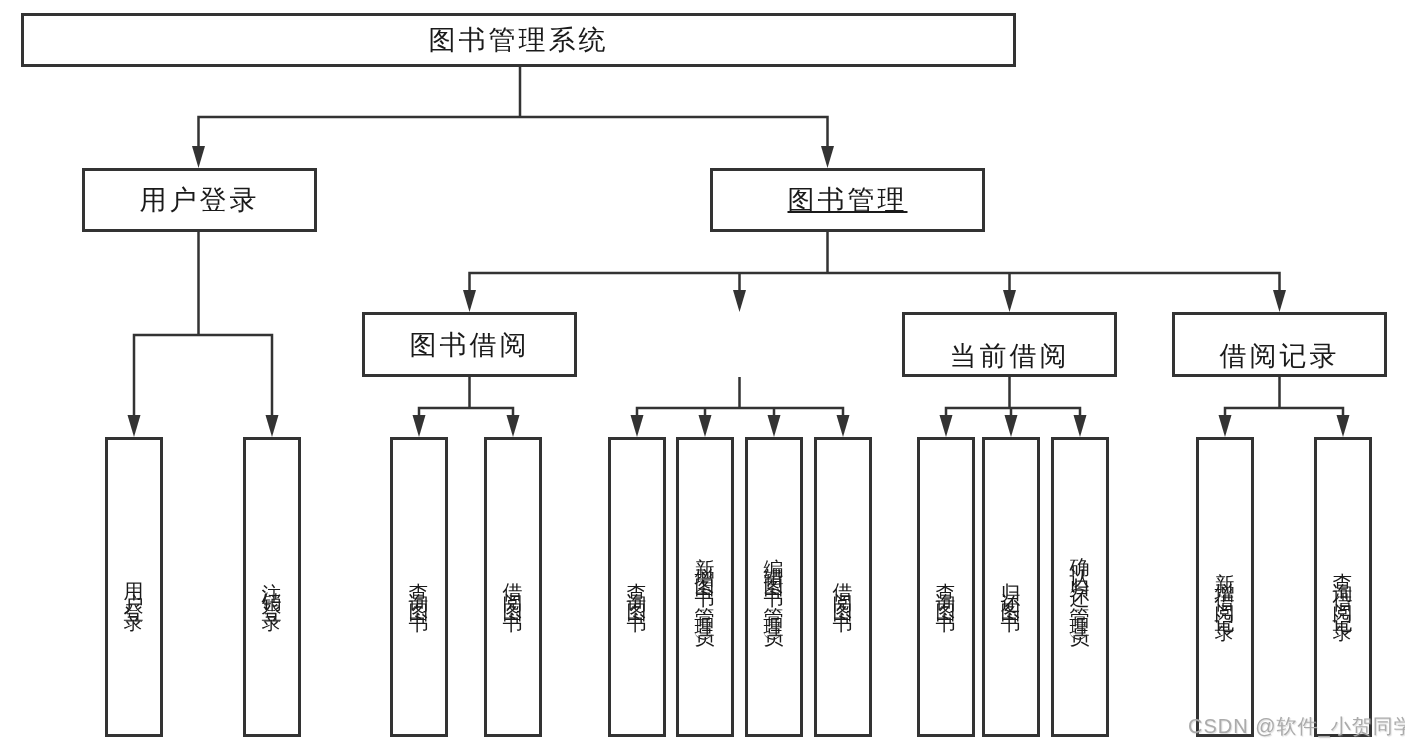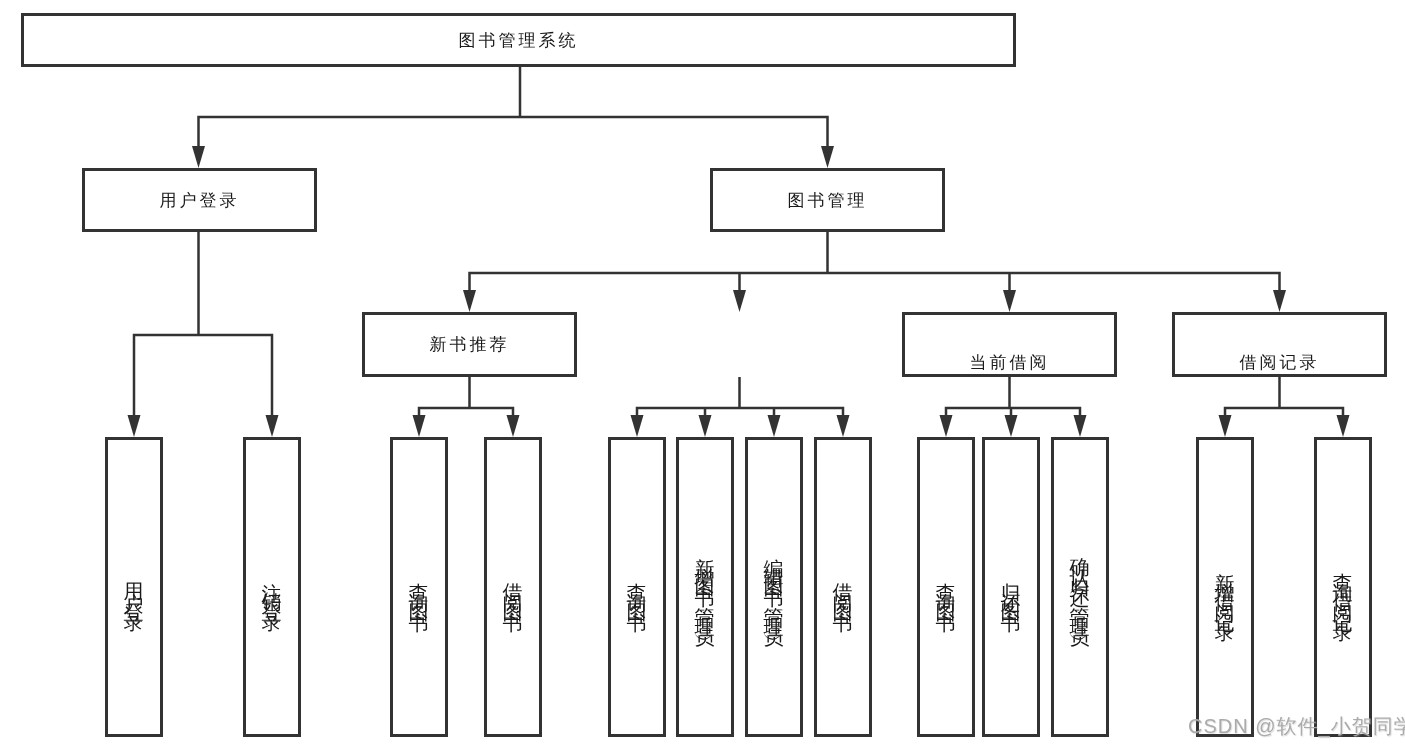--- a/index.html
+++ b/index.html
@@ -25,28 +25,28 @@
     position: absolute;
     box-sizing: border-box;
     border: 3px solid #333333;
     background: #ffffff;
     display: flex;
     align-items: center;
     justify-content: center;
     color: #1a1a1a;
   }
   .node .lbl {
-    font-size: 17px;
+    font-size: 27px;
     letter-spacing: 3px;
     color: #1a1a1a;
     white-space: nowrap;
   }
   .root-node   { left: 21px;  top: 13px;  width: 995px; height: 54px; }
   .l2-0 { left: 82px;  top: 168px; width: 235px; height: 64px; }
-  .l2-1 { left: 710px; top: 168px; width: 235px; height: 64px; }
+  .l2-1 { left: 710px; top: 168px; width: 275px; height: 64px; text-decoration: underline; }
   .l3   { top: 312px; width: 215px; height: 65px; }
   .l3-0 { left: 362px; }
   .l3-1 { left: 632px; }
   .l3-2 { left: 902px; align-items: flex-end; }
   .l3-3 { left: 1172px; align-items: flex-end; }
   .leaf {
     position: absolute;
     box-sizing: border-box;
     top: 437px;
     width: 58px;
@@ -142,21 +142,21 @@
   </div>
 
   <div class="node l2-0">
     <span class="lbl">用户登录</span>
   </div>
   <div class="node l2-1">
     <span class="lbl">图书管理</span>
   </div>
 
   <div class="node l3 l3-0">
-    <span class="lbl">新书推荐</span>
+    <span class="lbl">图书借阅</span>
   </div>
   <div class="node l3 l3-2">
     <span class="lbl">当前借阅</span>
   </div>
   <div class="node l3 l3-3">
     <span class="lbl">借阅记录</span>
   </div>
 
   <div class="leaf leaf-0">
     <span class="vlbl">用户登录</span>

